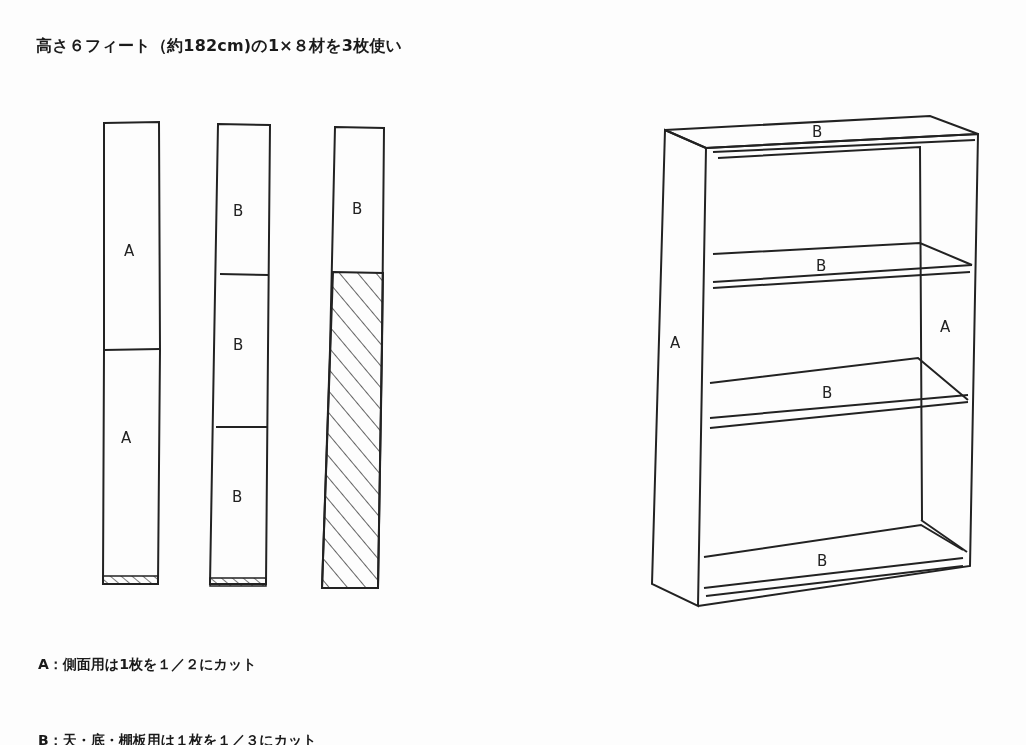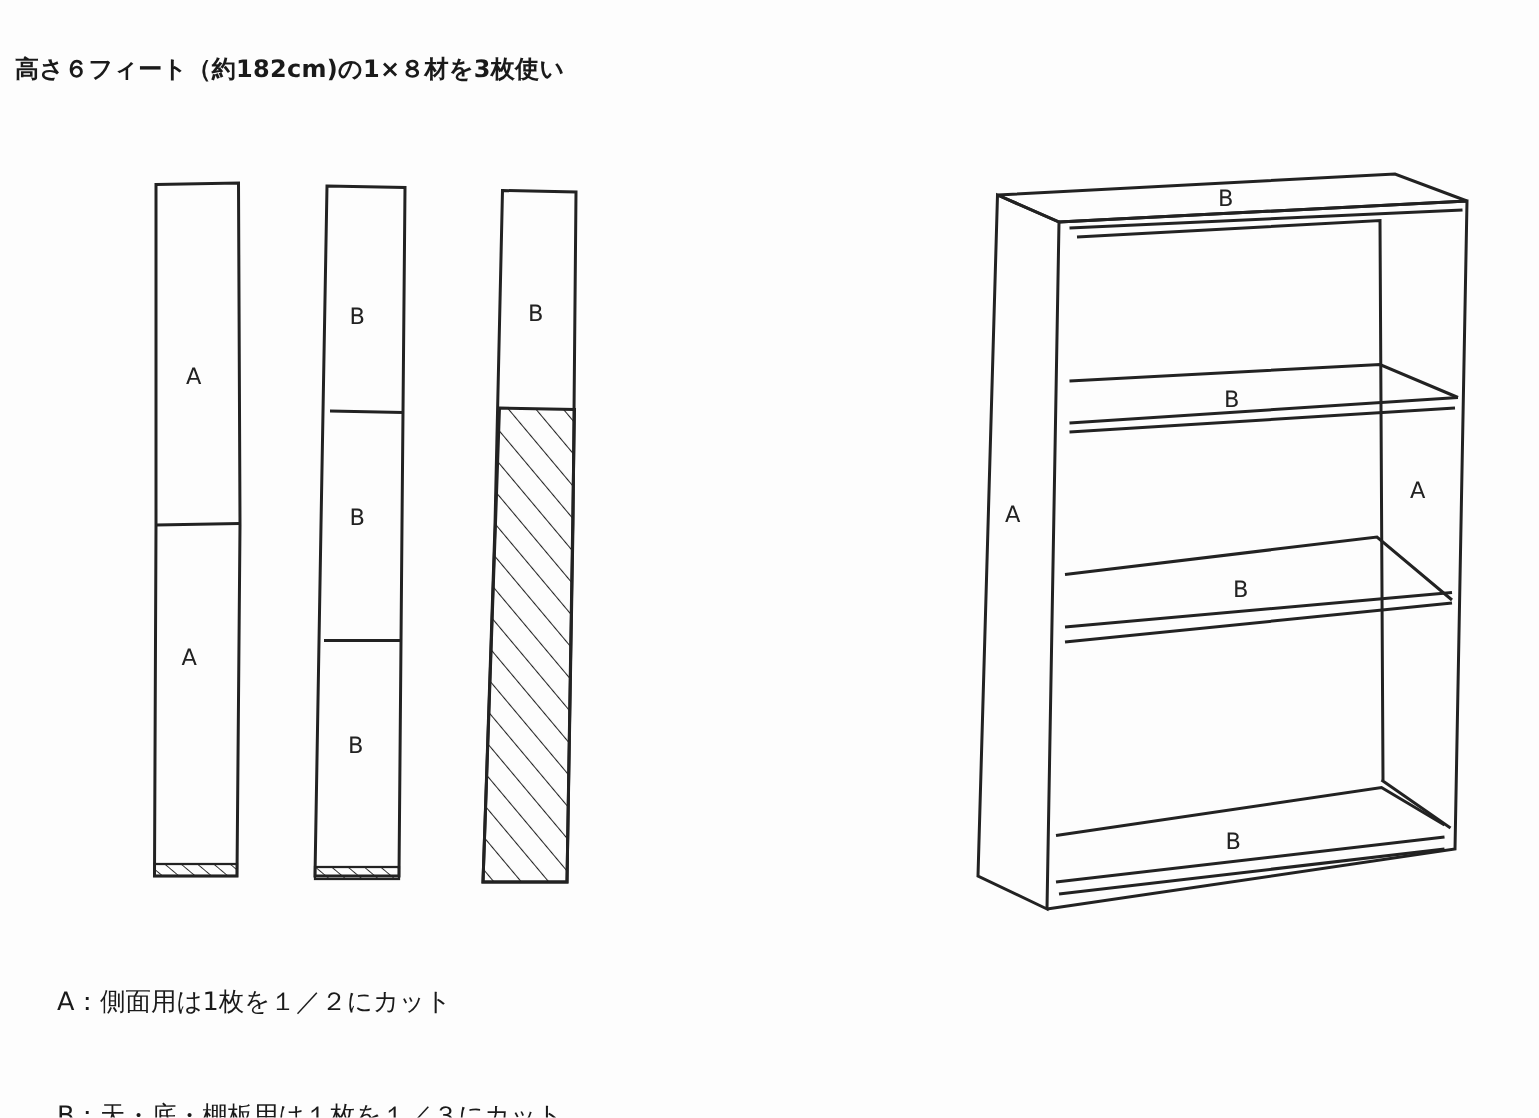--- a/index.html
+++ b/index.html
@@ -1,19 +1,19 @@
 <!DOCTYPE html>
 <html><head>
 <meta charset="utf-8">
 <style>
   html, body { margin:0; padding:0; background:#fdfdfd; }
   body { width:1026px; height:745px; position:relative; overflow:hidden;
          font-family:"DejaVu Sans", "Liberation Sans", sans-serif; color:#1a1a1a; }
-  .title { position:absolute; left:10px; top:36px; font-size:16px; font-weight:bold; letter-spacing:0.2px; }
-  .legend { position:absolute; left:38px; font-size:17px; font-weight:normal; }
+  .title { position:absolute; left:36px; top:36px; font-size:16px; font-weight:bold; letter-spacing:0.2px; }
+  .legend { position:absolute; left:38px; font-size:14px; font-weight:bold; }
   .legend.a { top:656px; }
   .legend.b { top:732px; }
   svg.drawing { position:absolute; left:0; top:0; }
   .lbl { font-family:"DejaVu Sans", sans-serif; font-size:15px; fill:#222; }
 </style>
 </head>
 <body>
 
 <div class="title">高さ６フィート（約182cm)の1×８材を3枚使い</div>
 

